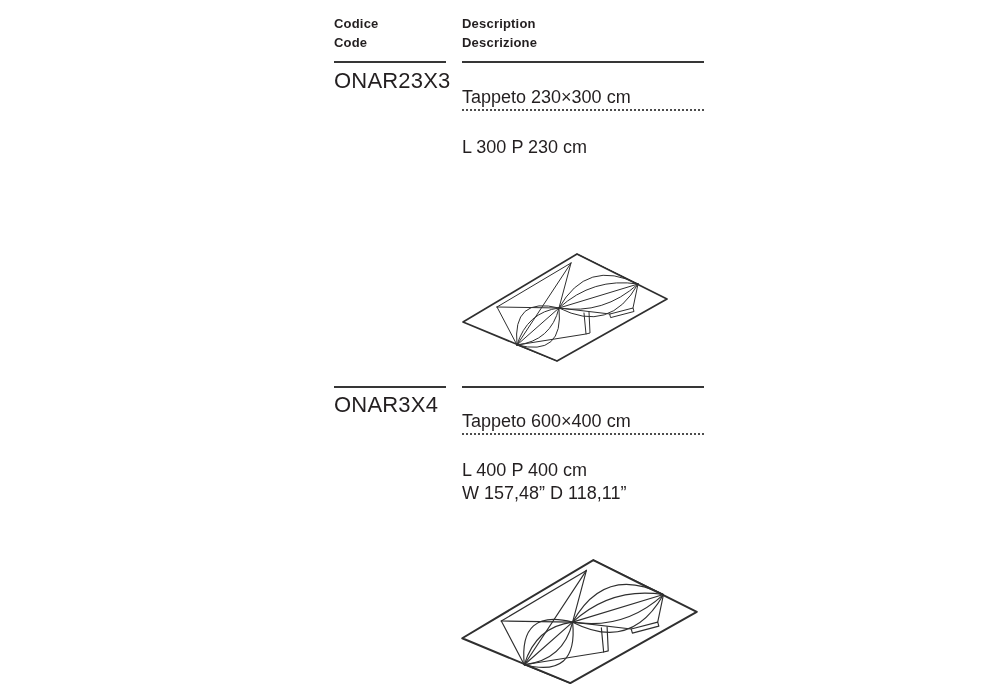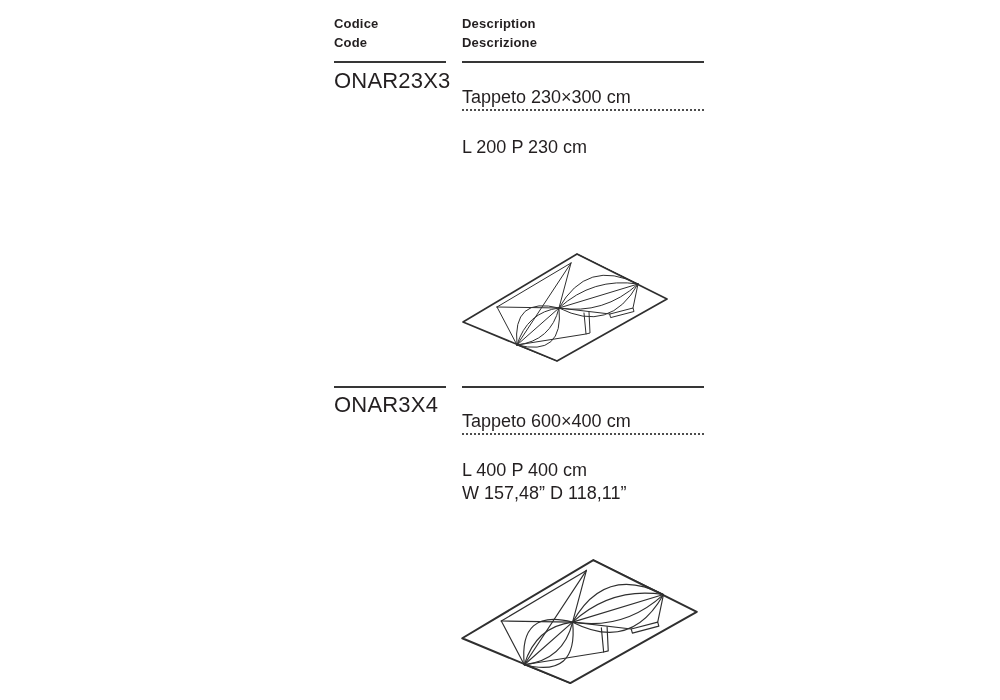--- a/index.html
+++ b/index.html
@@ -30,21 +30,21 @@
 </div>
 
 <div class="abs rule" style="left:334px;top:61px;width:112px;"></div>
 <div class="abs rule" style="left:462px;top:61px;width:242px;"></div>
 
 <div class="abs code" style="left:334px;top:71px;">ONAR23X3</div>
 <div class="abs desc" style="left:462px;top:71px;">
   <div class="desc-line">Tappeto 230×300 cm</div>
 </div>
 <div class="abs dims" style="left:462px;top:136px;">
-  <div>L 200 P 230 cm</div>
+  <div>L 300 P 230 cm</div>
 </div>
 
 <svg width="0" height="0" style="position:absolute" aria-hidden="true">
   <defs>
     <g id="rug-pattern" fill="none" stroke="#2f2f2f" stroke-width="1" stroke-linejoin="round" stroke-linecap="round">
 
       <path d="M -102 15 L 12 -53 L 102 -8 L -8 54 Z" stroke-width="1.7"></path>
 
       <path d="M -68 0 L 6 -44"></path>
       <path d="M -68 0 L -6 1"></path>

